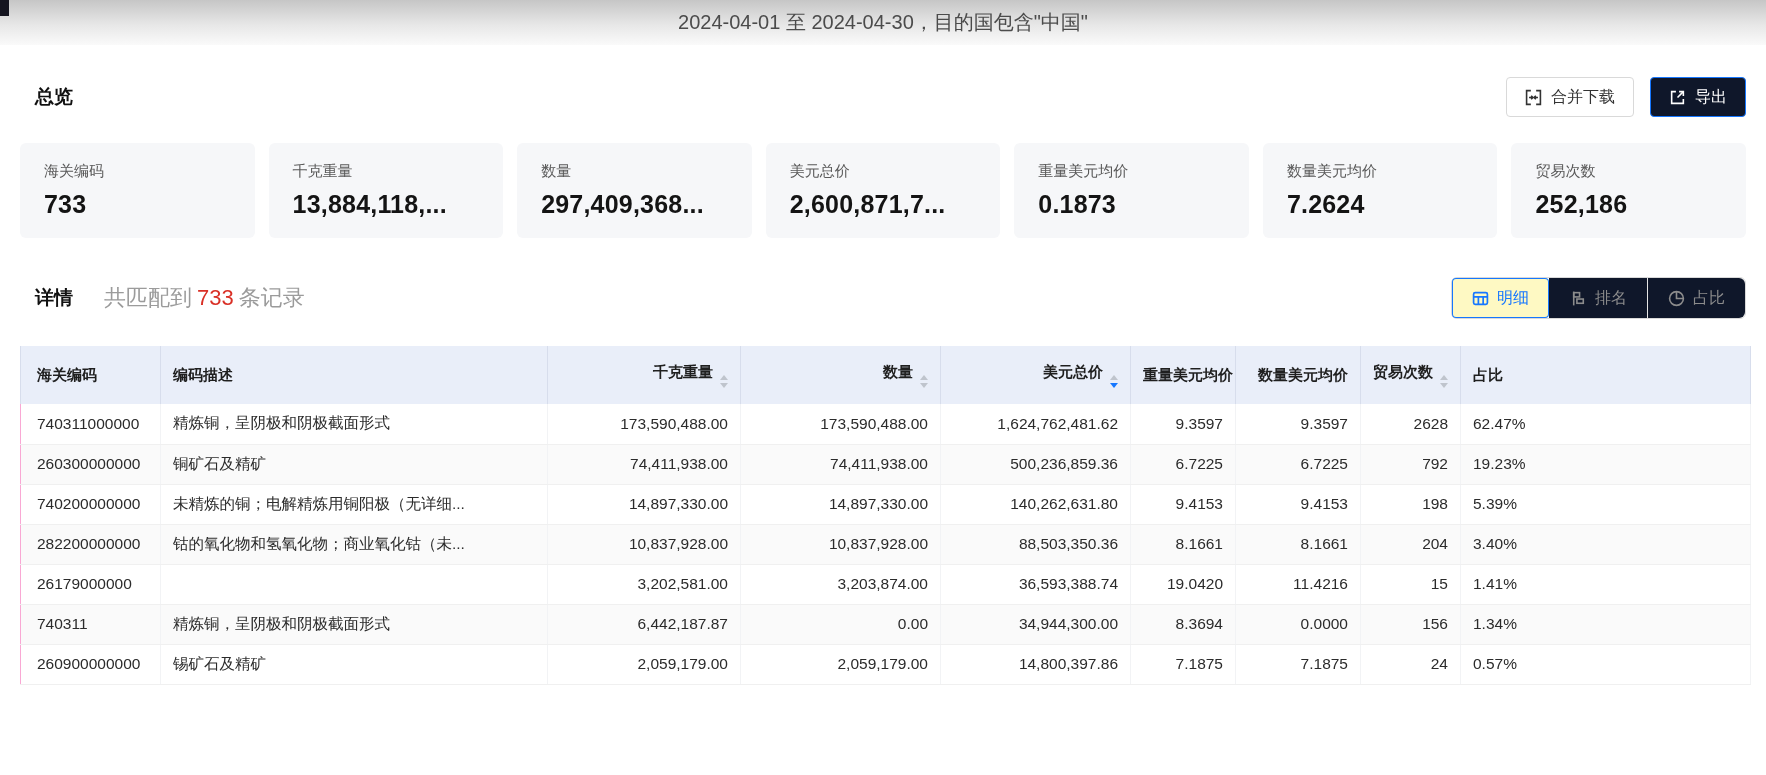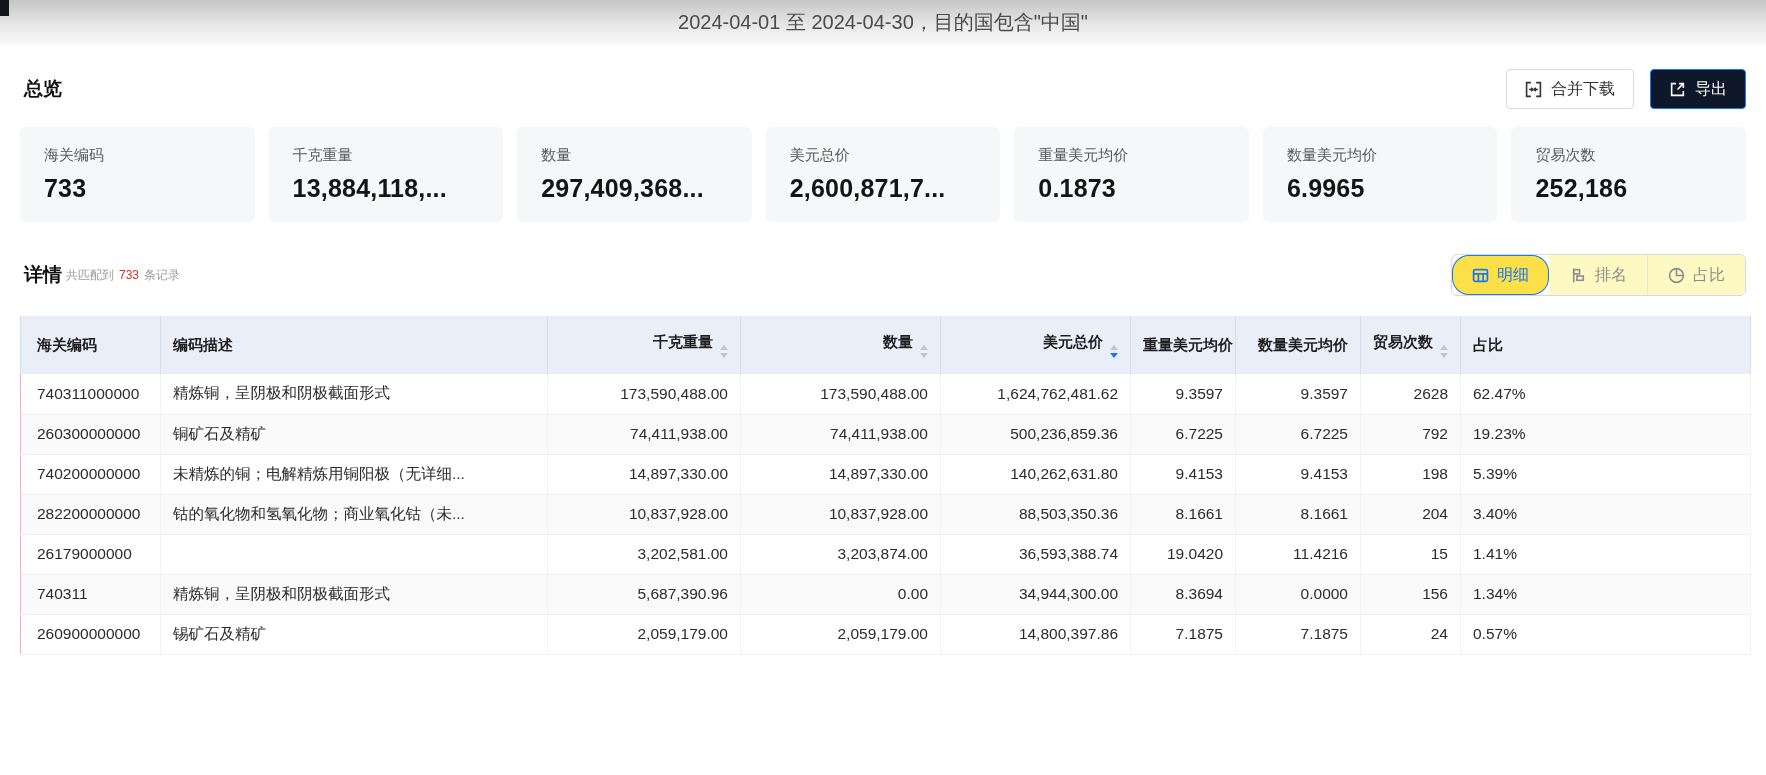--- a/index.html
+++ b/index.html
@@ -16,21 +16,21 @@
     background:linear-gradient(180deg,#c6c6c6 0%,#e7e7e7 55%,#fafafa 100%);
     display:flex; align-items:center; justify-content:center;
     font-size:20px; color:#4b4b4b;
   }
   .corner-chip{ position:absolute; top:0; left:0; width:9px; height:16px; background:#14141f; }
 
   .content{ padding:0 20px; }
 
   
   .section-head{ display:flex; justify-content:space-between; align-items:center; margin-top:24px; }
-  .section-title{ font-size:19px; font-weight:700; color:#111; margin:4px; }
+  .section-title{ font-size:19px; font-weight:700; color:#111; margin:15px; }
   .actions{ display:flex; gap:16px; }
   .btn{
     height:40px; display:inline-flex; align-items:center; gap:9px;
     font-size:16px; border-radius:4px; padding:0 18px; cursor:pointer;
     border:1px solid #d9d9d9; background:#fff; color:#333;
     font-family:inherit;
   }
   .btn.primary{ background:#0f172a; border-color:#1677ff; color:#fff; }
   .btn svg{ display:block; }
 
@@ -38,37 +38,37 @@
   .cards{ display:flex; gap:14px; margin-top:18px; }
   .card{ flex:1; background:#f6f7f9; border-radius:6px; padding:19px 24px; min-width:0; }
   .card .label{ font-size:15px; color:#595959; }
   .card .value{
     font-size:25px; font-weight:700; color:#141414; margin-top:9px;
     white-space:nowrap; overflow:hidden; letter-spacing:.2px;
   }
 
   
   .details-head{ display:flex; align-items:center; margin-top:32px; }
-  .match{ font-size:12px; color:#9b9b9b;text-align:right; }
+  .match{ margin-left:16px; font-size:22px; color:#9b9b9b;text-align:right; }
   .match .count{ color:#d93026; margin:0 5px; }
   .tab-group{
     margin-left:auto; display:flex; border:1px solid #d9d9d9;
     border-radius:6px; background:#fff;
   }
   .tab{
     display:flex; align-items:center; gap:8px; padding:0 20px; height:40px;
-    font-size:16px; color:#8c8c8c; background:#fef9c3; border:none; cursor:pointer;
+    font-size:16px; color:#8c8c8c; background:#0f172a; border:none; cursor:pointer;
     font-family:inherit;
   }
   .tab:first-child{ border-radius:6px 0 0 6px; }
   .tab:last-child{ border-radius:0 6px 6px 0; }
   .tab + .tab{ border-left:1px solid #e5e5e5; }
   .tab.active{
-    color:#1677ff; background:#fde047;
-    box-shadow:inset 0 0 0 1px #1677ff; border-radius:17px;
+    color:#1677ff; background:#fef9c3;
+    box-shadow:inset 0 0 0 1px #1677ff; border-radius:4px;
   }
   .tab.active + .tab{ border-left-color:transparent; }
   .tab svg{ display:block; }
 
   
   table{ width:100%; border-collapse:collapse; margin-top:20px; table-layout:fixed; }
   thead th{
     background:#e9eef9; height:58px; font-size:15px; font-weight:700; color:#1f1f1f;
     padding:0 12px; border-right:1px solid #d7ddec; white-space:nowrap; overflow:hidden;
   }
@@ -142,21 +142,21 @@
       <div class="card">
         <div class="label">美元总价</div>
         <div class="value">2,600,871,7...</div>
       </div>
       <div class="card">
         <div class="label">重量美元均价</div>
         <div class="value">0.1873</div>
       </div>
       <div class="card">
         <div class="label">数量美元均价</div>
-        <div class="value">6.9965</div>
+        <div class="value">7.2624</div>
       </div>
       <div class="card">
         <div class="label">贸易次数</div>
         <div class="value">252,186</div>
       </div>
     </div>
 
   <div class="details-head">
     <h2 class="section-title">详情</h2>
     <span class="match"><span>共匹配到</span><span class="count">733</span><span>条记录</span></span>
@@ -281,21 +281,21 @@
           <td class="ar">3,203,874.00</td>
           <td class="ar">36,593,388.74</td>
           <td class="ar">19.0420</td>
           <td class="ar">11.4216</td>
           <td class="ar">15</td>
           <td class="al">1.41%</td>
         </tr>
         <tr>
           <td class="al">740311</td>
           <td class="al">精炼铜，呈阴极和阴极截面形式</td>
-          <td class="ar">5,687,390.96</td>
+          <td class="ar">6,442,187.87</td>
           <td class="ar">0.00</td>
           <td class="ar">34,944,300.00</td>
           <td class="ar">8.3694</td>
           <td class="ar">0.0000</td>
           <td class="ar">156</td>
           <td class="al">1.34%</td>
         </tr>
         <tr>
           <td class="al">260900000000</td>
           <td class="al">锡矿石及精矿</td>

